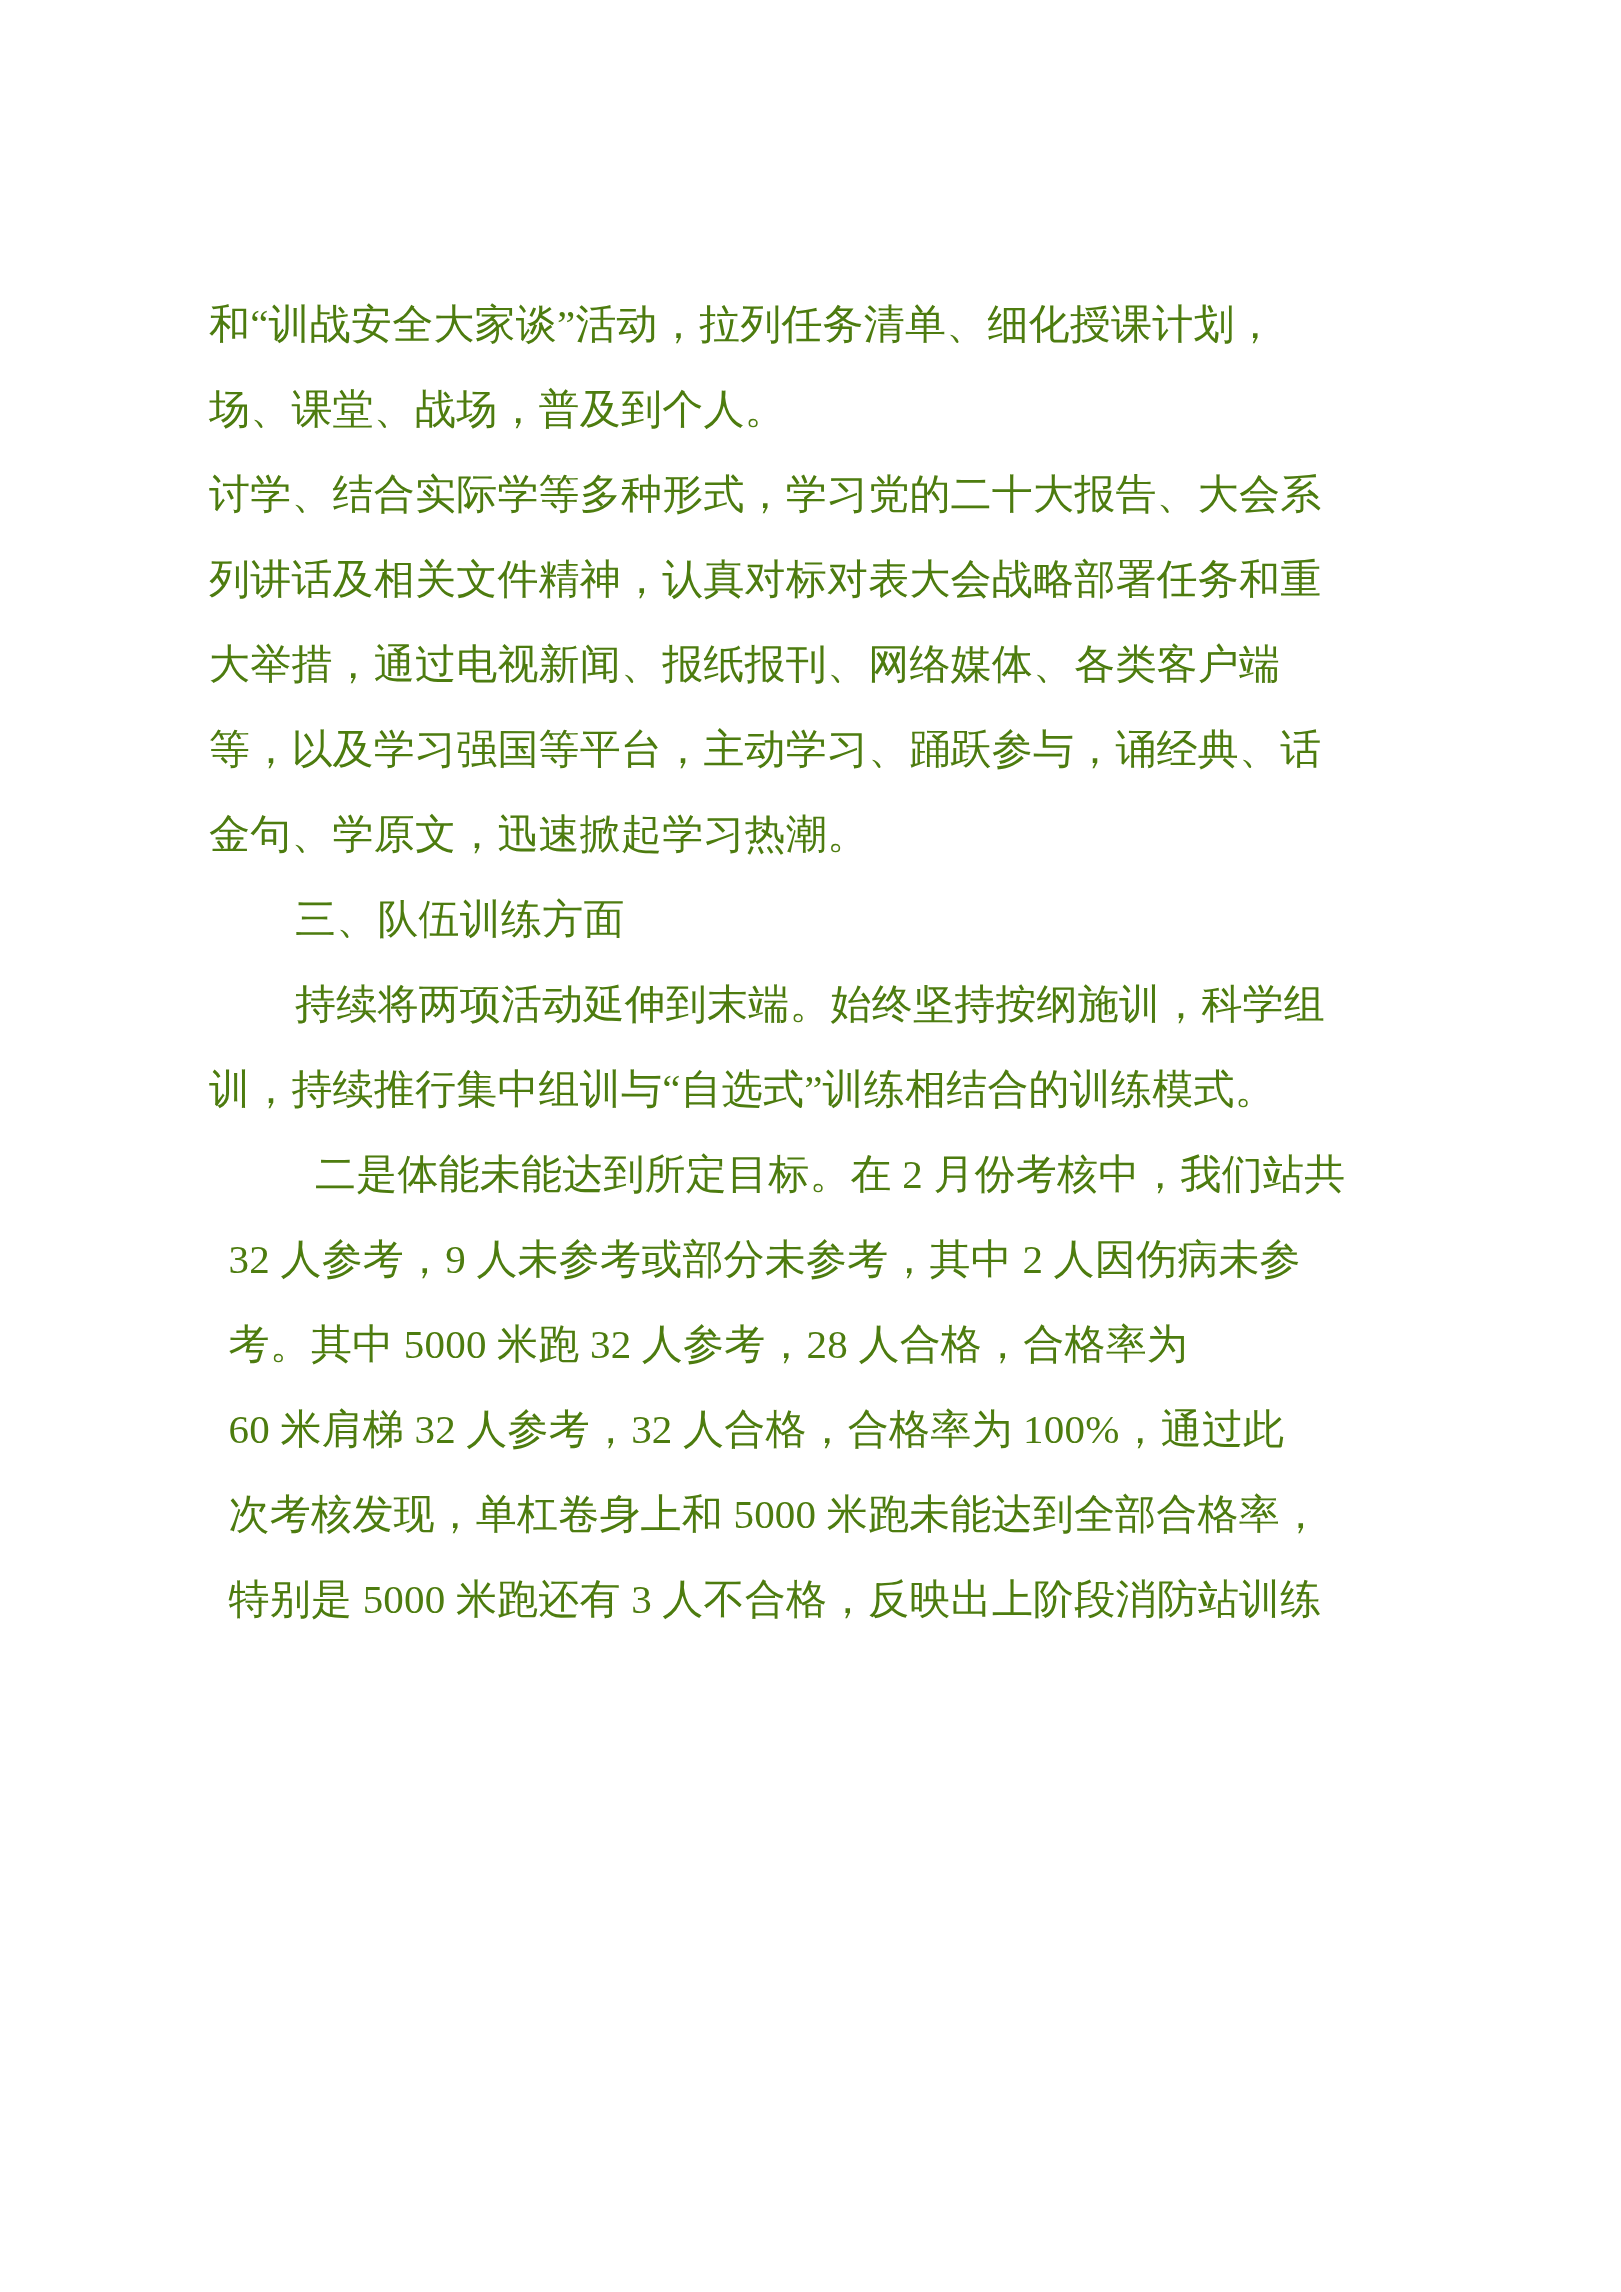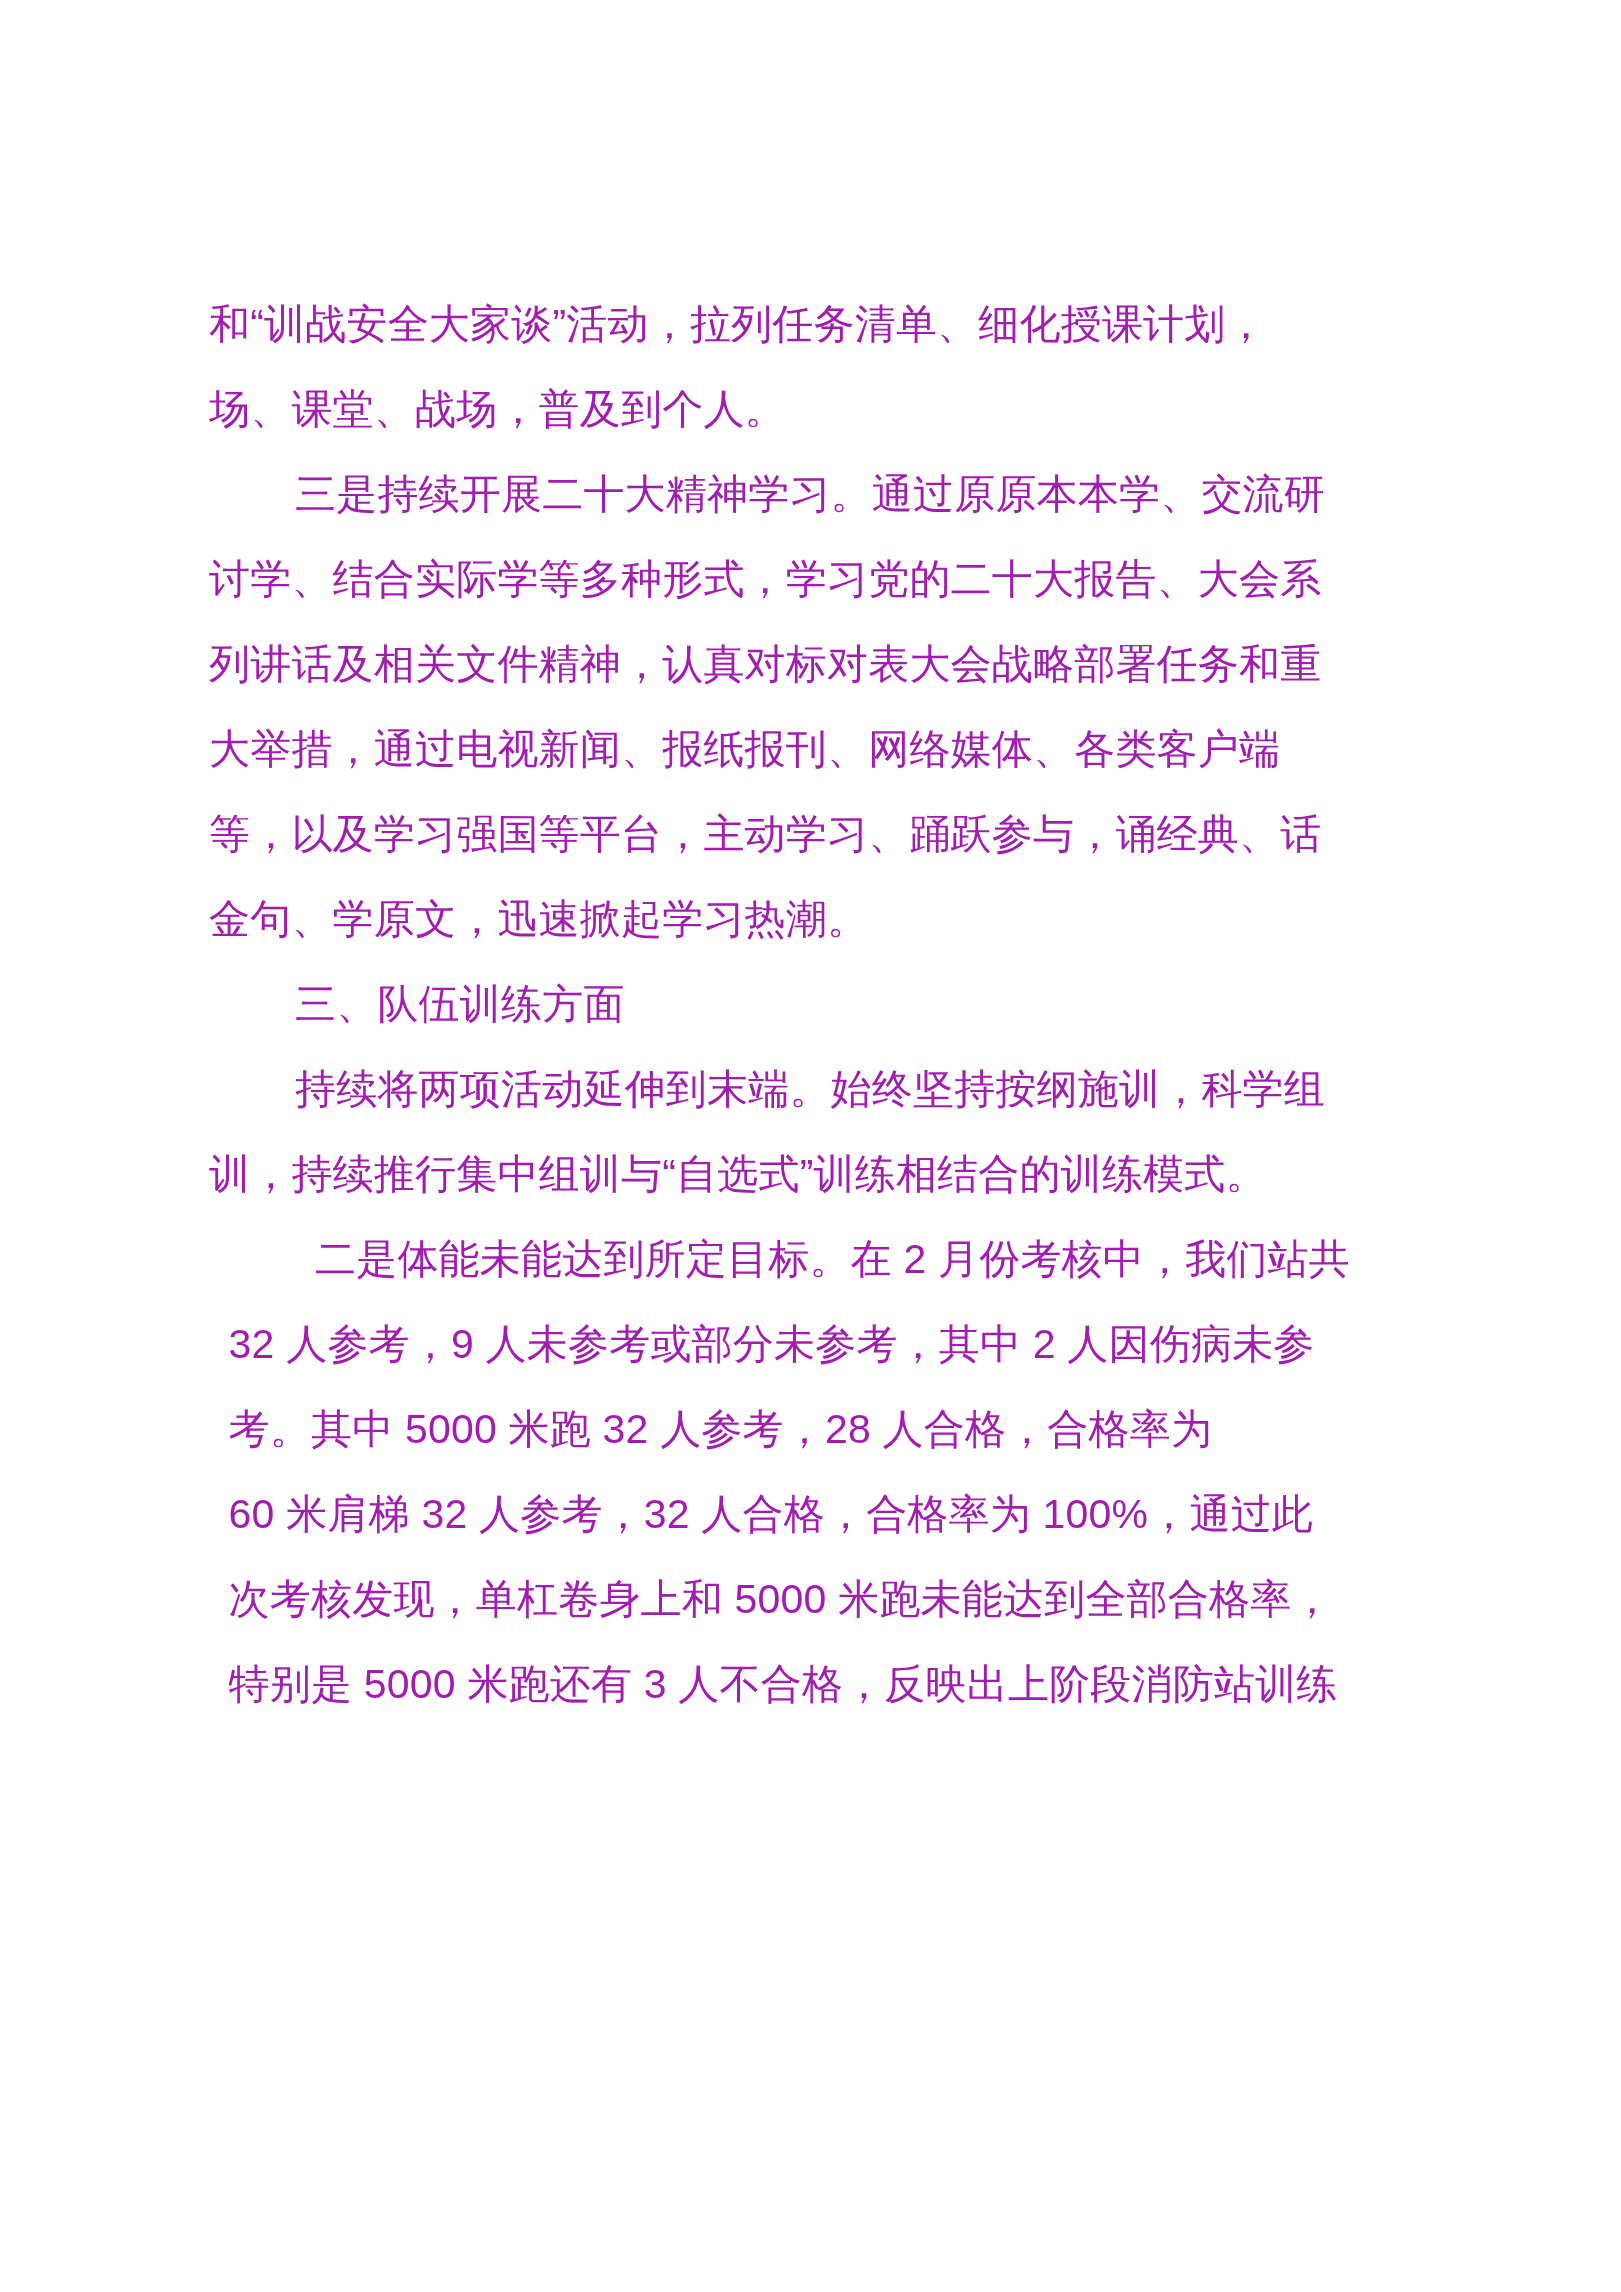--- a/index.html
+++ b/index.html
@@ -2,42 +2,41 @@
 <html><head>
 <meta charset="utf-8">
 <style>
   html, body { margin: 0; padding: 0; background: #ffffff; }
   body { width: 1621px; height: 2293px; position: relative; overflow: hidden; }
   .page {
     position: absolute; left: 0; top: 0; width: 1621px; height: 2293px; background: #fff;
   }
   .content {
     position: absolute; left: 209px; top: 282px; width: 1225px;
-    font-family: Liberation Sans, sans-serif;
-    font-size: 41px; color: #a21caf; line-height: 85px; letter-spacing: 0.2px;
+    font-family: Liberation Serif, serif;
+    font-size: 41px; color: #4d7c0f; line-height: 85px; letter-spacing: 0.2px;
   }
   .line { display: block; white-space: nowrap; height: 85px; }
   .indent { padding-left: 86px; }
   .indent2 { padding-left: 106px; }
   .sub { padding-left: 19.6px; }
   .sec { display: block; }
 </style>
 </head>
 <body>
 
 <div class="page">
   <div class="content">
 
     <div class="sec">
       <span class="line">和“训战安全大家谈”活动，拉列任务清单、细化授课计划，</span>
       <span class="line">场、课堂、战场，普及到个人。</span>
     </div>
 
     <div class="sec">
-      <span class="line indent">三是持续开展二十大精神学习。通过原原本本学、交流研</span>
       <span class="line">讨学、结合实际学等多种形式，学习党的二十大报告、大会系</span>
       <span class="line">列讲话及相关文件精神，认真对标对表大会战略部署任务和重</span>
       <span class="line">大举措，通过电视新闻、报纸报刊、网络媒体、各类客户端</span>
       <span class="line">等，以及学习强国等平台，主动学习、踊跃参与，诵经典、话</span>
       <span class="line">金句、学原文，迅速掀起学习热潮。</span>
     </div>
 
     <div class="sec">
       <span class="line indent">三、队伍训练方面</span>
     </div>

